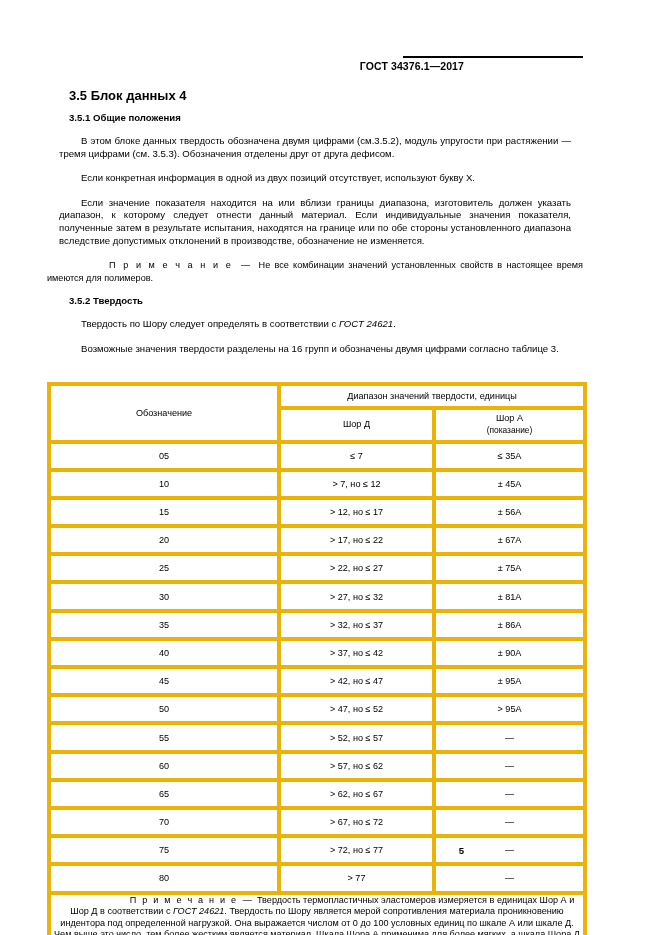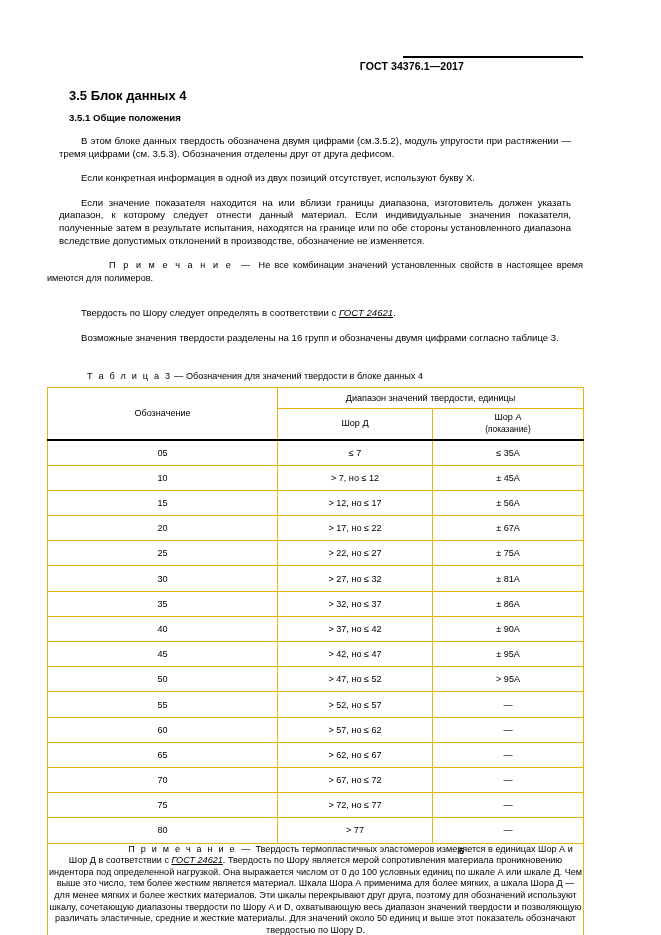--- a/index.html
+++ b/index.html
@@ -72,37 +72,36 @@
     margin: 9px 0 0 0;
     text-align: justify;
     text-indent: 22px;
   }
   .sp-wide {
     letter-spacing: 1.7px;
     margin-left: 40px;
   }
   .ital {
     font-style: italic;
-    text-decoration: underline;
   }
   .gap-m { height: 11px; }
   .gap-l { height: 14px; }
 
   .table-caption {
     font-size: 9.1px;
     margin: 0 0 6px 0;
     white-space: nowrap;
   }
   table.gost {
     border-collapse: collapse;
     width: 536px;
     table-layout: fixed;
   }
   table.gost td, table.gost th {
-    border: 1px solid #eab308;
+    border: 4px solid #eab308;
     font-weight: normal;
     font-size: 9.1px;
     text-align: center;
     vertical-align: middle;
     padding: 0;
   }
   .col-a { width: 230px; }
   .col-b { width: 155px; }
   .col-c { width: 151px; }
 
@@ -159,27 +158,27 @@
     <div class="h3">3.5.1 Общие положения</div>
 
     <p class="body">В этом блоке данных твердость обозначена двумя цифрами (см.3.5.2), модуль упругости при растяжении — тремя цифрами (см. 3.5.3). Обозначения отделены друг от друга дефисом.</p>
     <p class="body cont">Если конкретная информация в одной из двух позиций отсутствует, используют букву X.</p>
     <p class="body cont">Если значение показателя находится на или вблизи границы диапазона, изготовитель должен указать диапазон, к которому следует отнести данный материал. Если индивидуальные значения показателя, полученные затем в результате испытания, находятся на границе или по обе стороны установленного диапазона вследствие допустимых отклонений в производстве, обозначение не изменяется.</p>
 
     <p class="note-para"><span class="sp-wide">П р и м е ч а н и е</span>&nbsp; <span>—</span>&nbsp; <span>Не все комбинации значений установленных свойств в настоящее время имеются для полимеров.</span></p>
 
     <div class="gap-m"></div>
 
+    <div class="h3">3.5.2 Твердость</div>
 
     <p class="body"><span>Твердость по Шору следует определять в соответствии с </span><span class="ital">ГОСТ 24621</span><span>.</span></p>
     <p class="body cont">Возможные значения твердости разделены на 16 групп и обозначены двумя цифрами согласно таблице 3.</p>
 
     <div class="gap-l"></div>
 
-    <div class="table-caption"><span class="sp-wide">Т а б л и ц а  3</span> <span>—</span> <span>Обозначения для значений твердости в блоке данных 4</span></div>
 
     <table class="gost">
       <colgroup>
         <col class="col-a">
         <col class="col-b">
         <col class="col-c">
       </colgroup>
       <thead>
         <tr>
           <th class="desig" rowspan="2">Обозначение</th>

